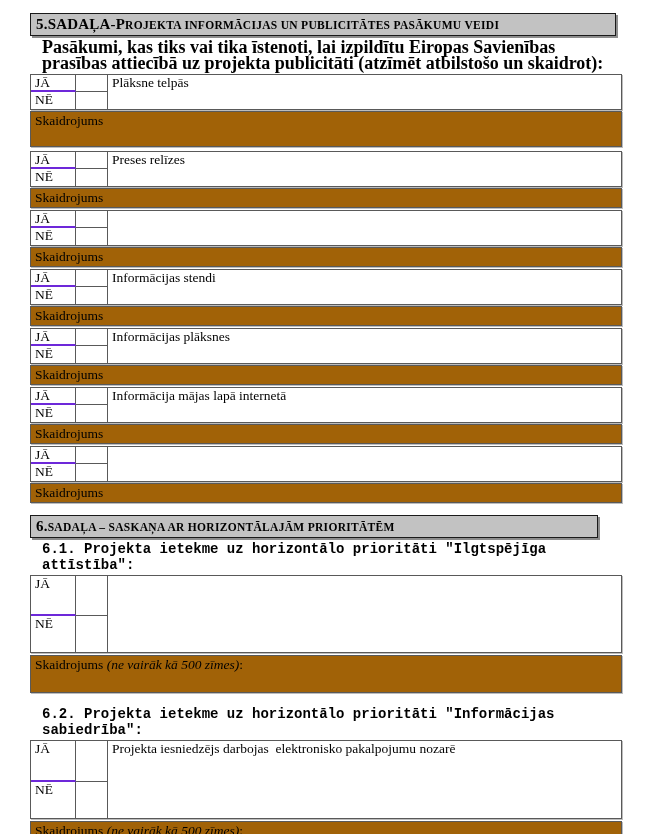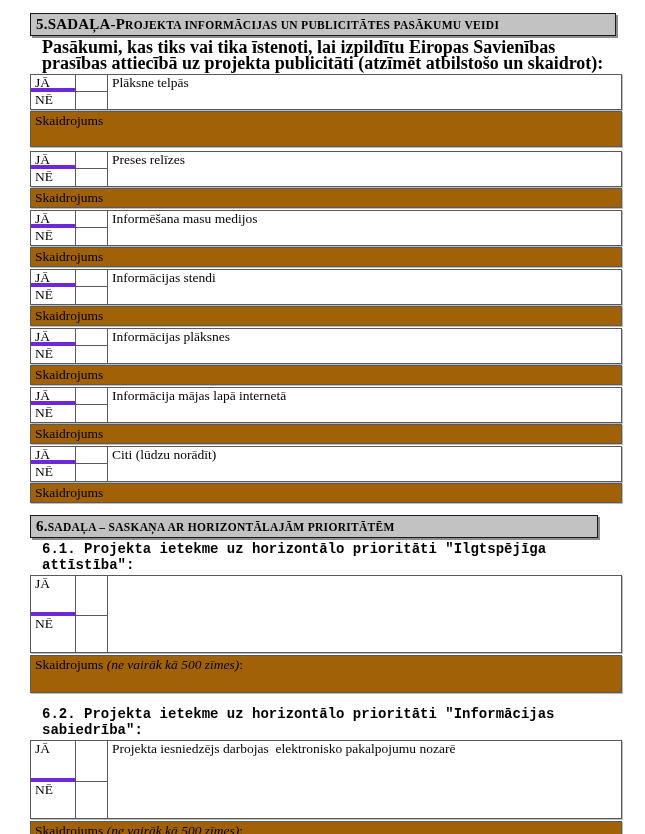--- a/index.html
+++ b/index.html
@@ -18,21 +18,21 @@
   #bar6{margin-top:12px;width:561px;}
 
   .intro{font-weight:bold;font-size:18px;line-height:16px;
          margin:3px 4px 3px 12px;}
 
   
   .yn{display:grid;grid-template-columns:45px 32px auto;
       border:1px solid #595959;box-shadow:1px 1px 0 #bdbdbd;background:#fff;}
   .yn .cell{font-size:13.5px;line-height:16px;padding:0 0 0 4px;
             box-sizing:border-box;vertical-align:top;}
-  .yn .ylab{grid-area:1/1;border-right:1px solid #595959;border-bottom:4px solid #6d28d9;}
+  .yn .ylab{grid-area:1/1;border-right:1px solid #595959;border-bottom:2px solid #6d28d9;}
   .yn .ychk{grid-area:1/2;border-right:1px solid #595959;border-bottom:1px solid #595959;}
   .yn .stmt{grid-area:1/3/3/4;white-space:pre-wrap;padding-right:4px;}
   .yn .nlab{grid-area:2/1;border-right:1px solid #595959;}
   .yn .nchk{grid-area:2/2;border-right:1px solid #595959;}
   .s5 .ylab,.s5 .ychk{height:17px;}
   .s5 .nlab,.s5 .nchk{height:17px;}
 
   
   .expl{border:1px solid #595959;box-shadow:1px 1px 0 #bdbdbd;
         font-size:13.5px;line-height:16px;padding:1px 0 0 4px;
@@ -84,21 +84,20 @@
         <div class="cell nlab">NĒ</div>
         <div class="cell nchk"></div>
       </div>
       <div class="expl expl-sm"><span>Skaidrojums</span></div>
     </div>
 
     <div class="pub-block">
       <div class="yn s5">
         <div class="cell ylab">JĀ</div>
         <div class="cell ychk"></div>
-        <div class="cell stmt">Informēšana masu medijos</div>
         <div class="cell nlab">NĒ</div>
         <div class="cell nchk"></div>
       </div>
       <div class="expl expl-sm"><span>Skaidrojums</span></div>
     </div>
 
     <div class="pub-block">
       <div class="yn s5">
         <div class="cell ylab">JĀ</div>
         <div class="cell ychk"></div>
@@ -128,21 +127,20 @@
         <div class="cell nlab">NĒ</div>
         <div class="cell nchk"></div>
       </div>
       <div class="expl expl-sm"><span>Skaidrojums</span></div>
     </div>
 
     <div class="pub-block">
       <div class="yn s5">
         <div class="cell ylab">JĀ</div>
         <div class="cell ychk"></div>
-        <div class="cell stmt">Citi (lūdzu norādīt)</div>
         <div class="cell nlab">NĒ</div>
         <div class="cell nchk"></div>
       </div>
       <div class="expl expl-sm"><span>Skaidrojums</span></div>
     </div>
 
     <div class="secbar" id="bar6">
       <span class="big">6.</span><span class="small">SADAĻA – SASKAŅA AR HORIZONTĀLAJĀM PRIORITĀTĒM</span>
     </div>
 

